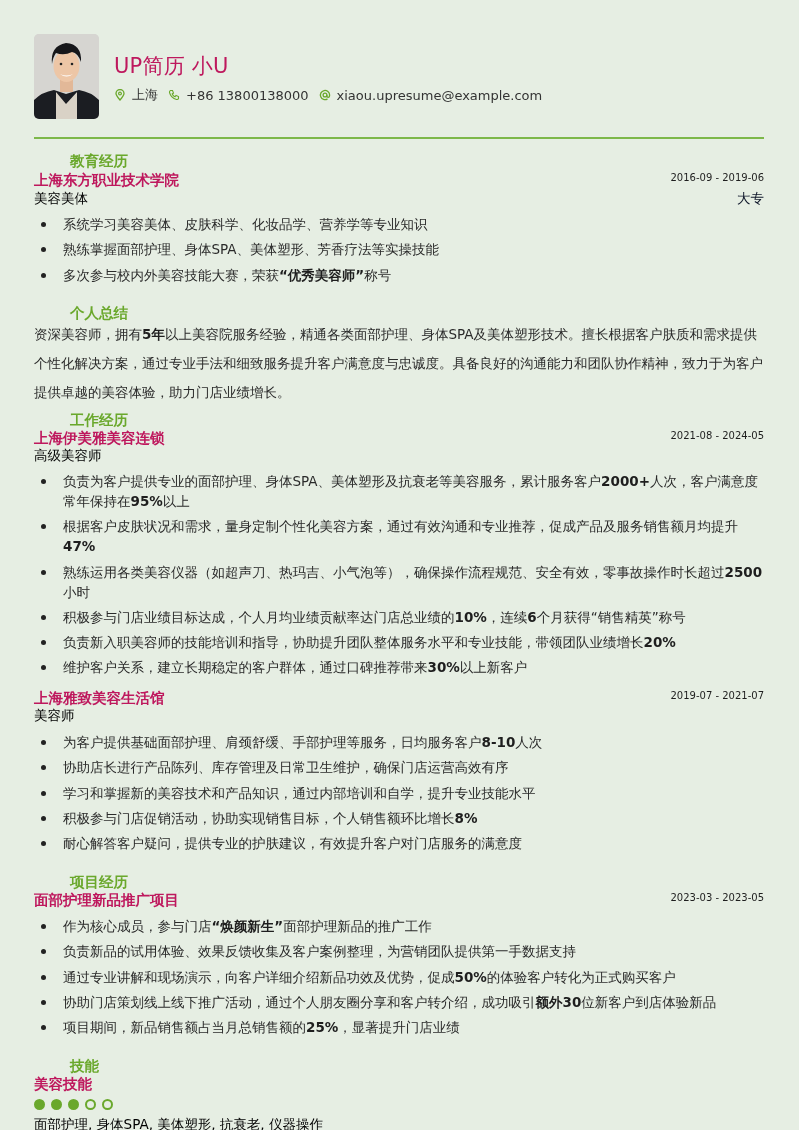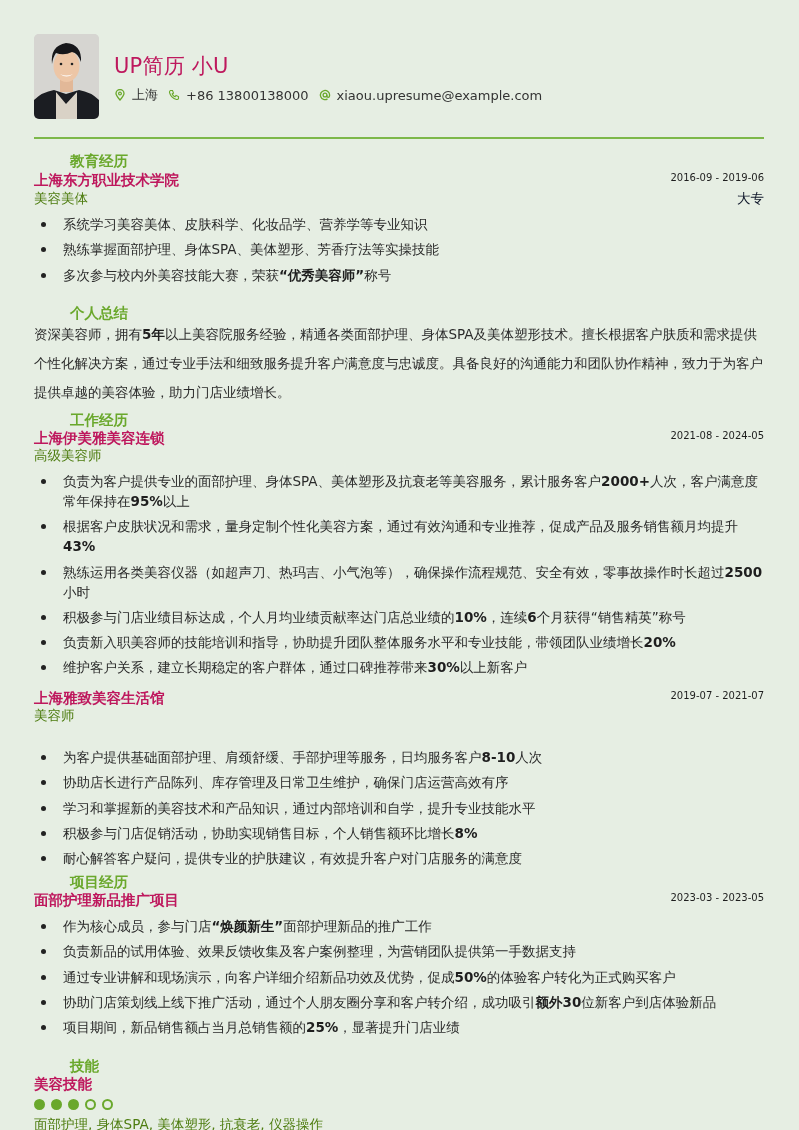--- a/index.html
+++ b/index.html
@@ -33,21 +33,21 @@
     position: absolute; left: 0; top: 137px; width: 730px; height: 2px;
     background: #7db84a;
   }
 
   
   .section-title {
     position: absolute; left: 0; color: #6aa82c; font-weight: bold; font-size: 14.5px; margin-left: 36px;
   }
   .org { position: absolute; left: 0; font-weight: bold; font-size: 14.5px; color: #be185d; }
   .date { position: absolute; right: 0; font-weight: 500; font-size: 10px; color: #1e1e1e; }
-  .sub { position: absolute; left: 0; font-size: 13.5px; color: #4d7c0f; }
+  .sub { position: absolute; left: 0; font-size: 13.5px; color: #000000; }
   .sub-right { position: absolute; right: 0; font-size: 13.5px; color: #0f172a; }
   .para {
     position: absolute; left: 0; width: 730px; font-size: 13.5px; line-height: 29px; color: #2a2a2a;
   }
   ul.bullets { position: absolute; left: 0; width: 730px; list-style: none; }
   ul.bullets li {
     position: relative; padding-left: 29px; font-size: 13.5px; color: #2a2a2a;
     line-height: 20px; margin-bottom: 5.3px;
   }
   ul.bullets li::before {
@@ -121,31 +121,31 @@
 
   <div class="section-title" style="top:304px">个人总结</div>
   <div class="para" style="top:320px">资深美容师，拥有<b>5年</b>以上美容院服务经验，精通各类面部护理、身体SPA及美体塑形技术。擅长根据客户肤质和需求提供个性化解决方案，通过专业手法和细致服务提升客户满意度与忠诚度。具备良好的沟通能力和团队协作精神，致力于为客户提供卓越的美容体验，助力门店业绩增长。</div>
 
   <div class="section-title" style="top:411px">工作经历</div>
   <div class="org" style="top:429px">上海伊美雅美容连锁</div>
   <div class="date" style="top:430px">2021-08 - 2024-05</div>
   <div class="sub" style="top:447px">高级美容师</div>
   <ul class="bullets" style="top:471px">
       <li>负责为客户提供专业的面部护理、身体SPA、美体塑形及抗衰老等美容服务，累计服务客户<b>2000+</b>人次，客户满意度常年保持在<b>95%</b>以上</li>
-      <li>根据客户皮肤状况和需求，量身定制个性化美容方案，通过有效沟通和专业推荐，促成产品及服务销售额月均提升<b>43%</b></li>
+      <li>根据客户皮肤状况和需求，量身定制个性化美容方案，通过有效沟通和专业推荐，促成产品及服务销售额月均提升<b>47%</b></li>
       <li>熟练运用各类美容仪器（如超声刀、热玛吉、小气泡等），确保操作流程规范、安全有效，零事故操作时长超过<b>2500</b>小时</li>
       <li>积极参与门店业绩目标达成，个人月均业绩贡献率达门店总业绩的<b>10%</b>，连续<b>6</b>个月获得“销售精英”称号</li>
       <li>负责新入职美容师的技能培训和指导，协助提升团队整体服务水平和专业技能，带领团队业绩增长<b>20%</b></li>
       <li>维护客户关系，建立长期稳定的客户群体，通过口碑推荐带来<b>30%</b>以上新客户</li>
     </ul>
 
   <div class="org" style="top:689px">上海雅致美容生活馆</div>
   <div class="date" style="top:690px">2019-07 - 2021-07</div>
   <div class="sub" style="top:707px">美容师</div>
-  <ul class="bullets" style="top:747px">
+  <ul class="bullets" style="top:732px">
       <li>为客户提供基础面部护理、肩颈舒缓、手部护理等服务，日均服务客户<b>8-10</b>人次</li>
       <li>协助店长进行产品陈列、库存管理及日常卫生维护，确保门店运营高效有序</li>
       <li>学习和掌握新的美容技术和产品知识，通过内部培训和自学，提升专业技能水平</li>
       <li>积极参与门店促销活动，协助实现销售目标，个人销售额环比增长<b>8%</b></li>
       <li>耐心解答客户疑问，提供专业的护肤建议，有效提升客户对门店服务的满意度</li>
     </ul>
 
   <div class="section-title" style="top:873px">项目经历</div>
   <div class="org" style="top:891px">面部护理新品推广项目</div>
   <div class="date" style="top:892px">2023-03 - 2023-05</div>

